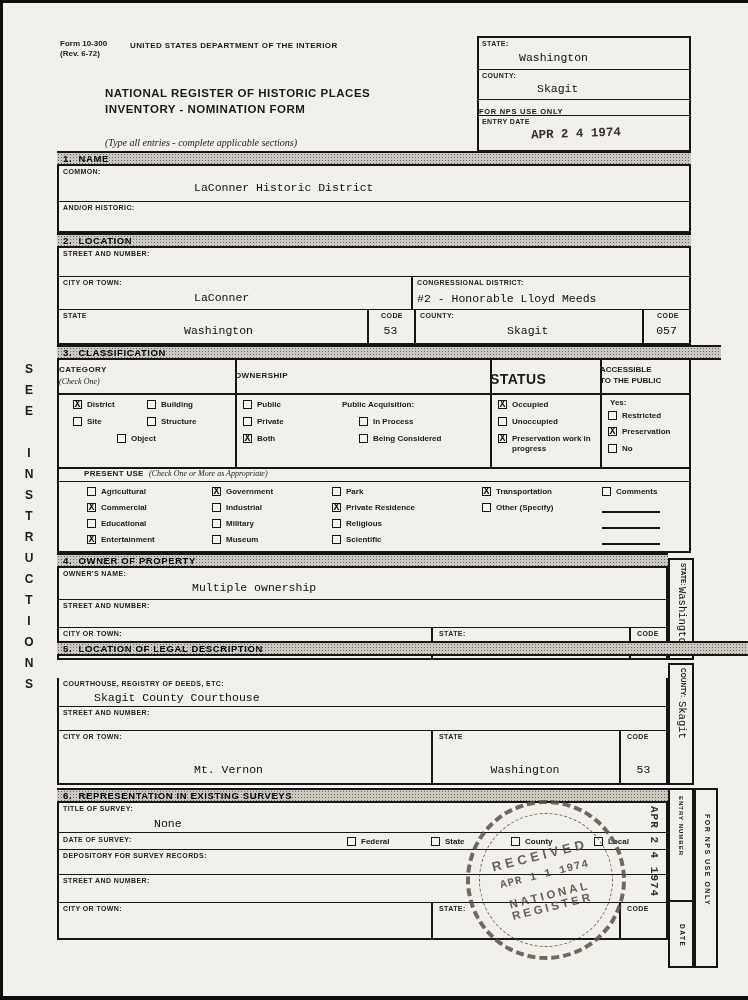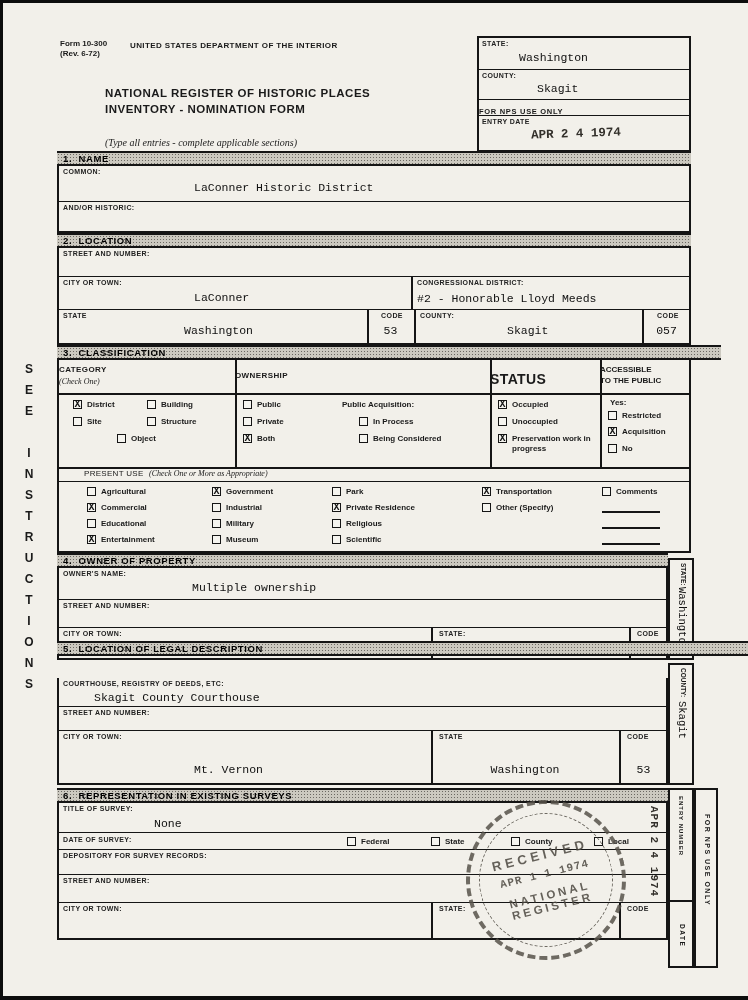--- a/index.html
+++ b/index.html
@@ -201,28 +201,28 @@
         <span style="width:80px;white-space:normal">Preservation work in progress</span>
       </span>
 
     <span class="a" style="left:551px;top:38px;font-size:8px;font-weight:700">Yes:</span>
     <span class="a cbitem" style="left:549px;top:51px" data-checked="false">
       <span class="cb"></span>
         <span>Restricted</span>
       </span>
     <span class="a cbitem" style="left:549px;top:67px" data-checked="true">
       <span class="cb"></span>
-        <span>Acquisition</span>
+        <span>Preservation</span>
       </span>
     <span class="a cbitem" style="left:549px;top:84px" data-checked="false">
       <span class="cb"></span>
         <span>No</span>
       </span>
 
-    <span class="a" style="left:25px;top:109px;font-size:8px;font-weight:400;letter-spacing:.3px">PRESENT USE</span>
+    <span class="a" style="left:25px;top:109px;font-size:8px;font-weight:700;letter-spacing:.3px">PRESENT USE</span>
     <span class="a note-it" style="left:90px;top:109px;font-size:8px">(Check One or More as Appropriate)</span>
 
     <span class="a cbitem" style="left:28px;top:127px" data-checked="false">
       <span class="cb"></span>
         <span>Agricultural</span>
       </span>
     <span class="a cbitem" style="left:28px;top:143px" data-checked="true">
       <span class="cb"></span>
         <span>Commercial</span>
       </span>

